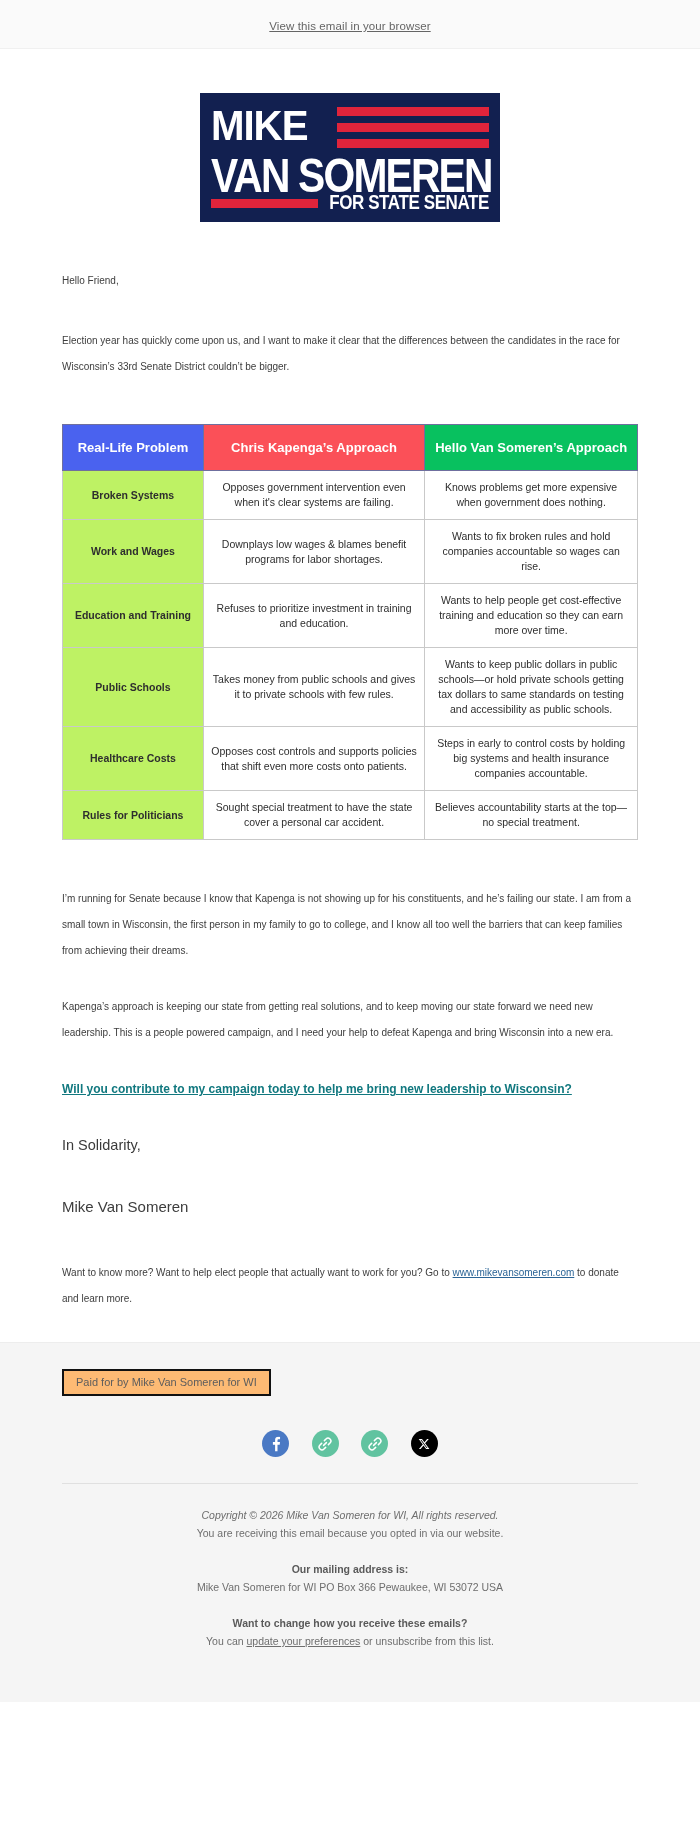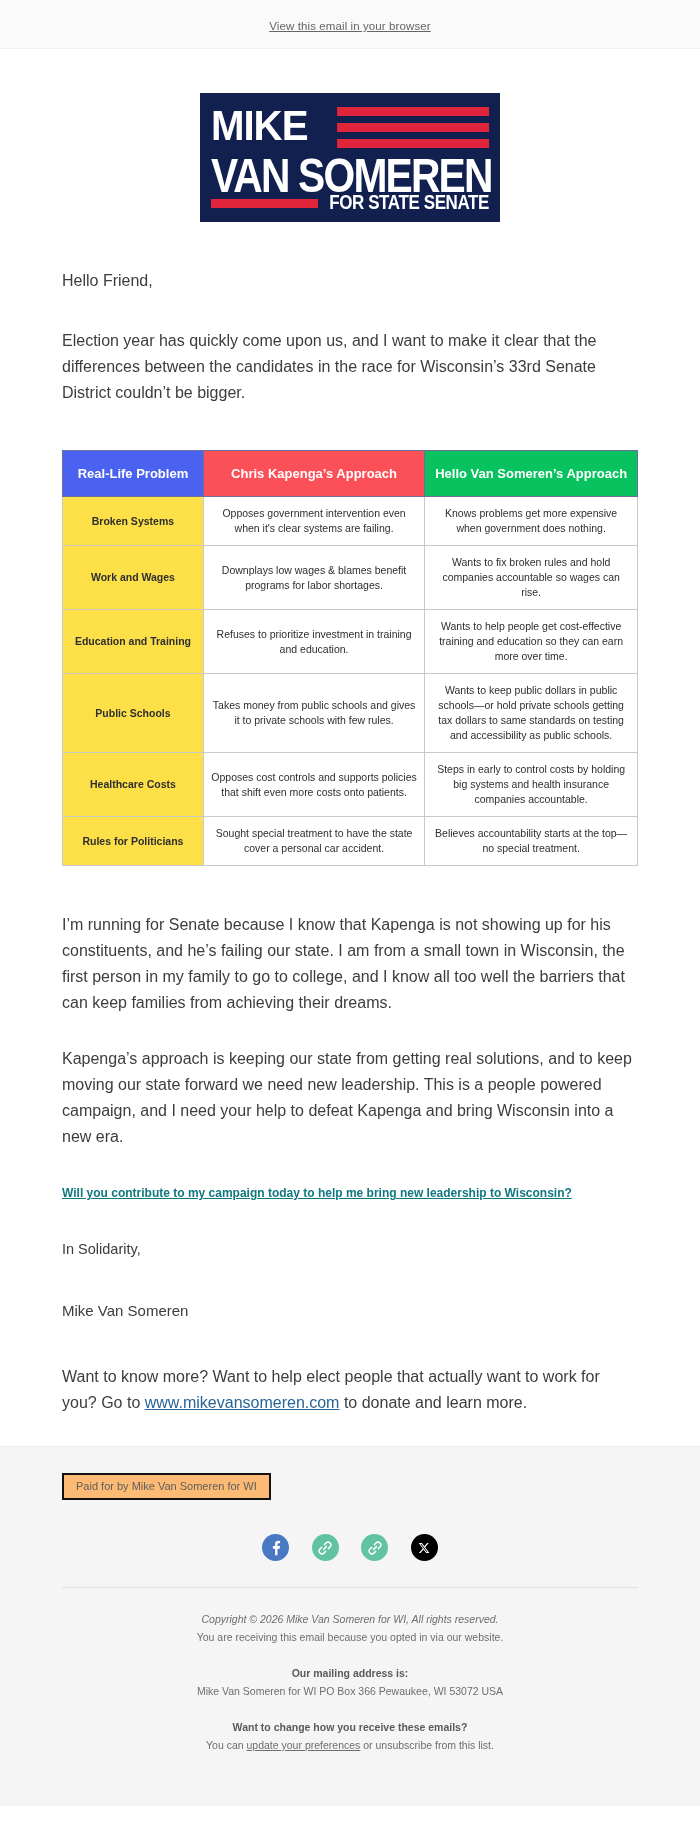--- a/index.html
+++ b/index.html
@@ -75,21 +75,21 @@
     letter-spacing: -0.4px;
     color: #ffffff;
     transform: scaleY(1.22);
     transform-origin: right bottom;
     white-space: nowrap;
   }
 
   
   .content { padding: 0 62px; }
   p.body-text {
-    font-size: 16px;
+    font-size: 10px;
     line-height: 26px;
     color: #3d3d3d;
     margin: 0 0 30px 0;
   }
   p.greeting { margin: 18px 0 34px 0; }
   .cta-link {
     display: inline-block;
     font-size: 12px;
     line-height: 26px;
     font-weight: bold;
@@ -124,21 +124,21 @@
   table.cmp td {
     font-size: 10.5px;
     line-height: 15px;
     text-align: center;
     vertical-align: middle;
     padding: 9px 7px;
     border: 1px solid #c9c9c9;
     color: #2e2e2e;
   }
   td.issue {
-    background: #fde047;
+    background: #bef264;
     font-weight: bold;
     font-size: 10.5px;
     color: #1b1b1b;
     border-right: 1px solid #9b9b9b;
   }
   td.plain { background: #ffffff; }
 
   
   .footer {
     background: #f5f5f5;

